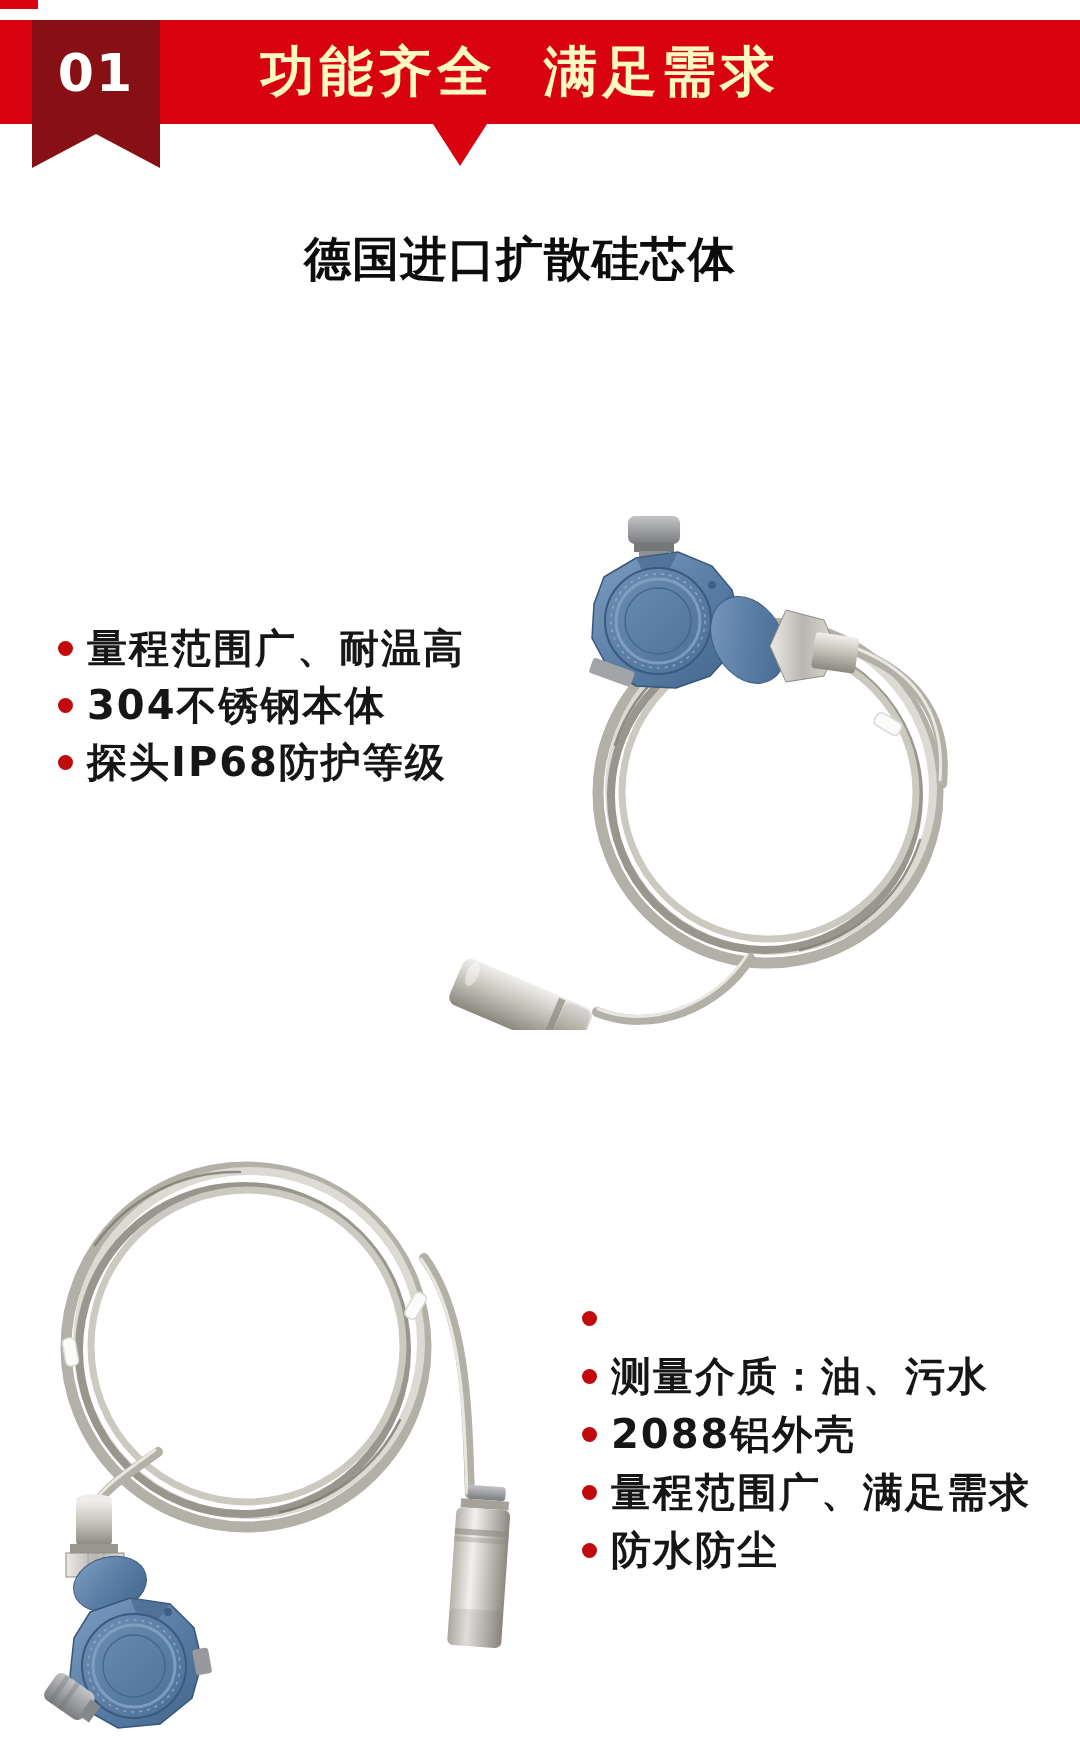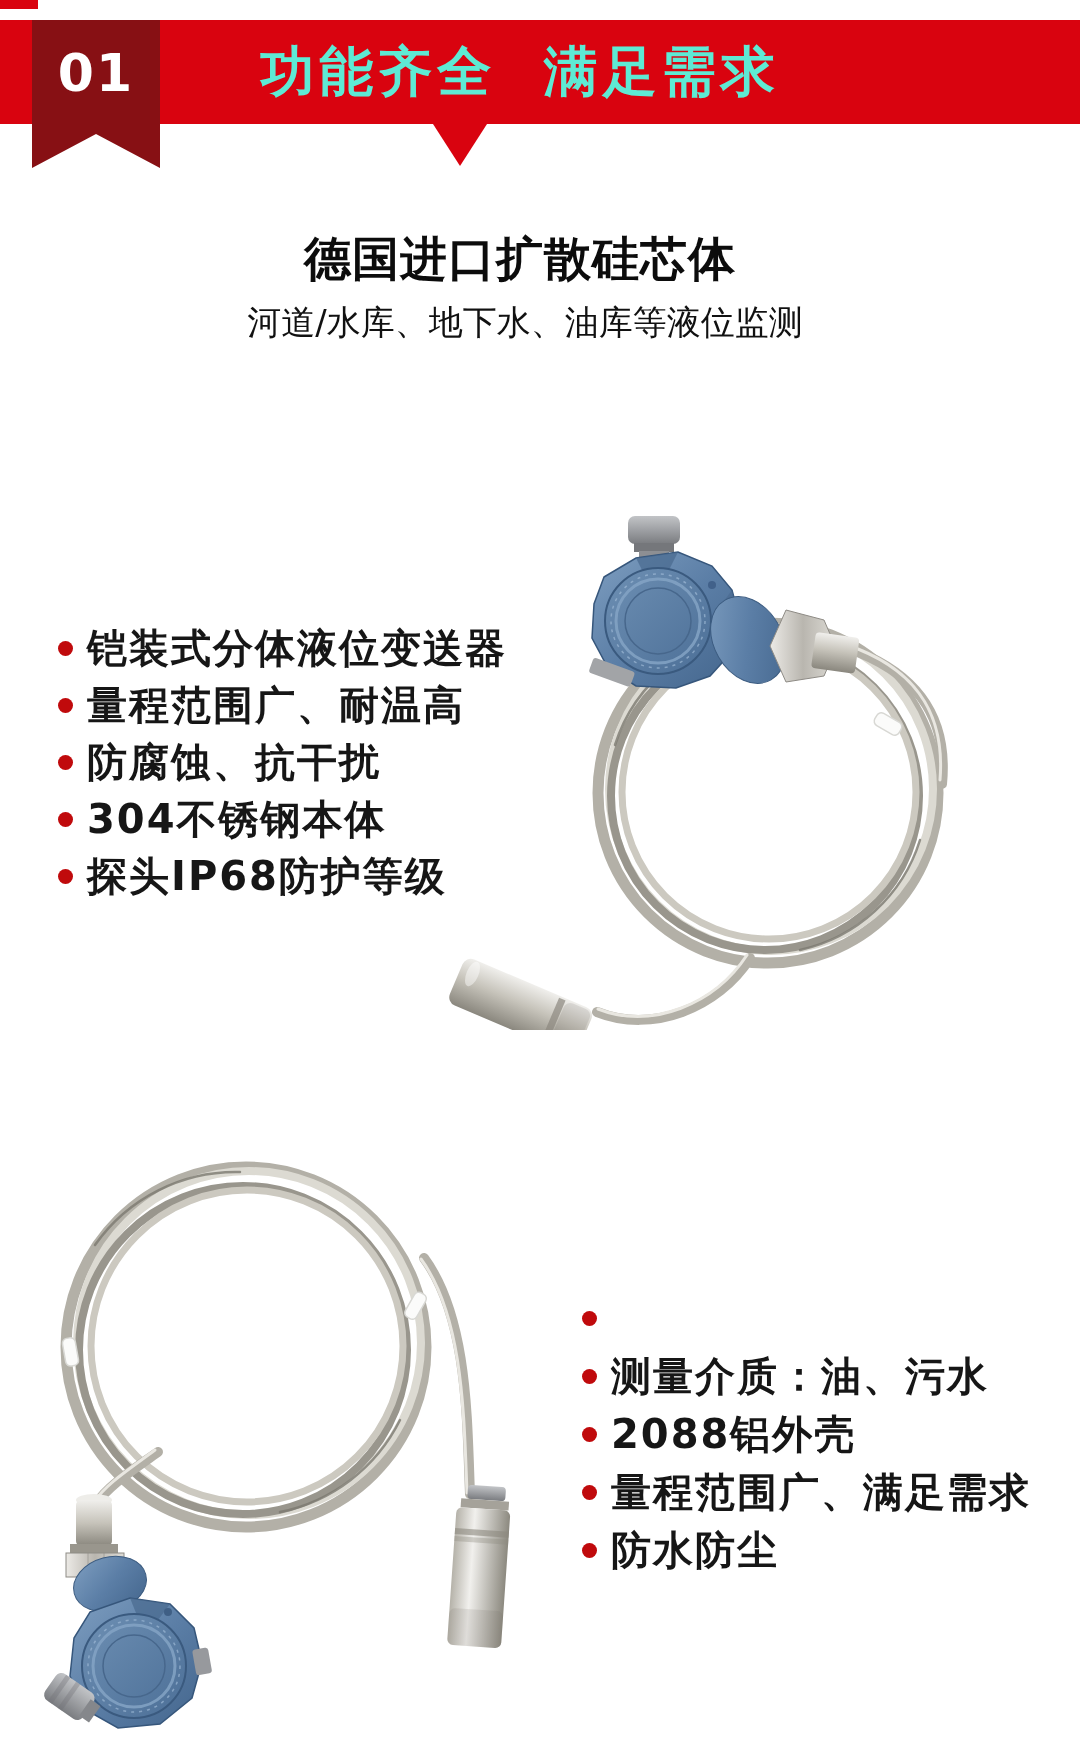--- a/index.html
+++ b/index.html
@@ -7,21 +7,21 @@
     --housing-blue:#5b7ea6; --steel:#c6c3ba; --text:#161616;
   }
   html,body{margin:0;padding:0;background:#fff;}
   .page{position:relative;width:1080px;height:1758px;background:#fff;overflow:hidden;
         font-family:"DejaVu Sans","Liberation Sans",sans-serif;}
 
   
   .corner-tab{position:absolute;left:0;top:0;width:38px;height:9px;background:var(--band-red);}
   .band{position:absolute;left:0;top:20px;width:1080px;height:104px;background:var(--band-red);}
   .band-title{position:absolute;left:0;right:40px;top:0;height:104px;line-height:104px;margin:0;
-              text-align:center;color:#5eead4;font-size:54px;font-weight:bold;letter-spacing:5px;white-space:pre;}
+              text-align:center;color:#fef9c3;font-size:54px;font-weight:bold;letter-spacing:5px;white-space:pre;}
   .band-notch{position:absolute;left:433px;top:124px;width:0;height:0;
               border-left:27px solid transparent;border-right:27px solid transparent;
               border-top:42px solid var(--band-red);}
   .ribbon{position:absolute;left:32px;top:20px;width:128px;height:148px;background:var(--ribbon-maroon);
           clip-path:polygon(0 0,100% 0,100% 100%,50% 77%,0 100%);
           display:flex;justify-content:center;align-items:flex-start;}
   .ribbon-num{color:#fff;font-size:52px;font-weight:bold;line-height:106px;letter-spacing:2px;}
 
   
   .intro-title{position:absolute;left:0;right:40px;top:228px;margin:0;text-align:center;
@@ -62,34 +62,25 @@
     <div class="band">
       <h1 class="band-title">功能齐全  满足需求</h1>
     </div>
     <div class="band-notch"></div>
     <div class="ribbon">
       <span class="ribbon-num">01</span>
     </div>
   </header>
 
   <h2 class="intro-title">德国进口扩散硅芯体</h2>
-  <p class="intro-sub">河道/水库、地下水、油库等液位监测</p>
 
   <ul class="features features-left">
     <li>
         <span class="dot"></span>
-        <span>铠装式分体液位变送器</span>
-      </li>
-    <li>
-        <span class="dot"></span>
         <span>量程范围广、耐温高</span>
-      </li>
-    <li>
-        <span class="dot"></span>
-        <span>防腐蚀、抗干扰</span>
       </li>
     <li>
         <span class="dot"></span>
         <span>304不锈钢本体</span>
       </li>
     <li>
         <span class="dot"></span>
         <span>探头IP68防护等级</span>
       </li>
   </ul>

